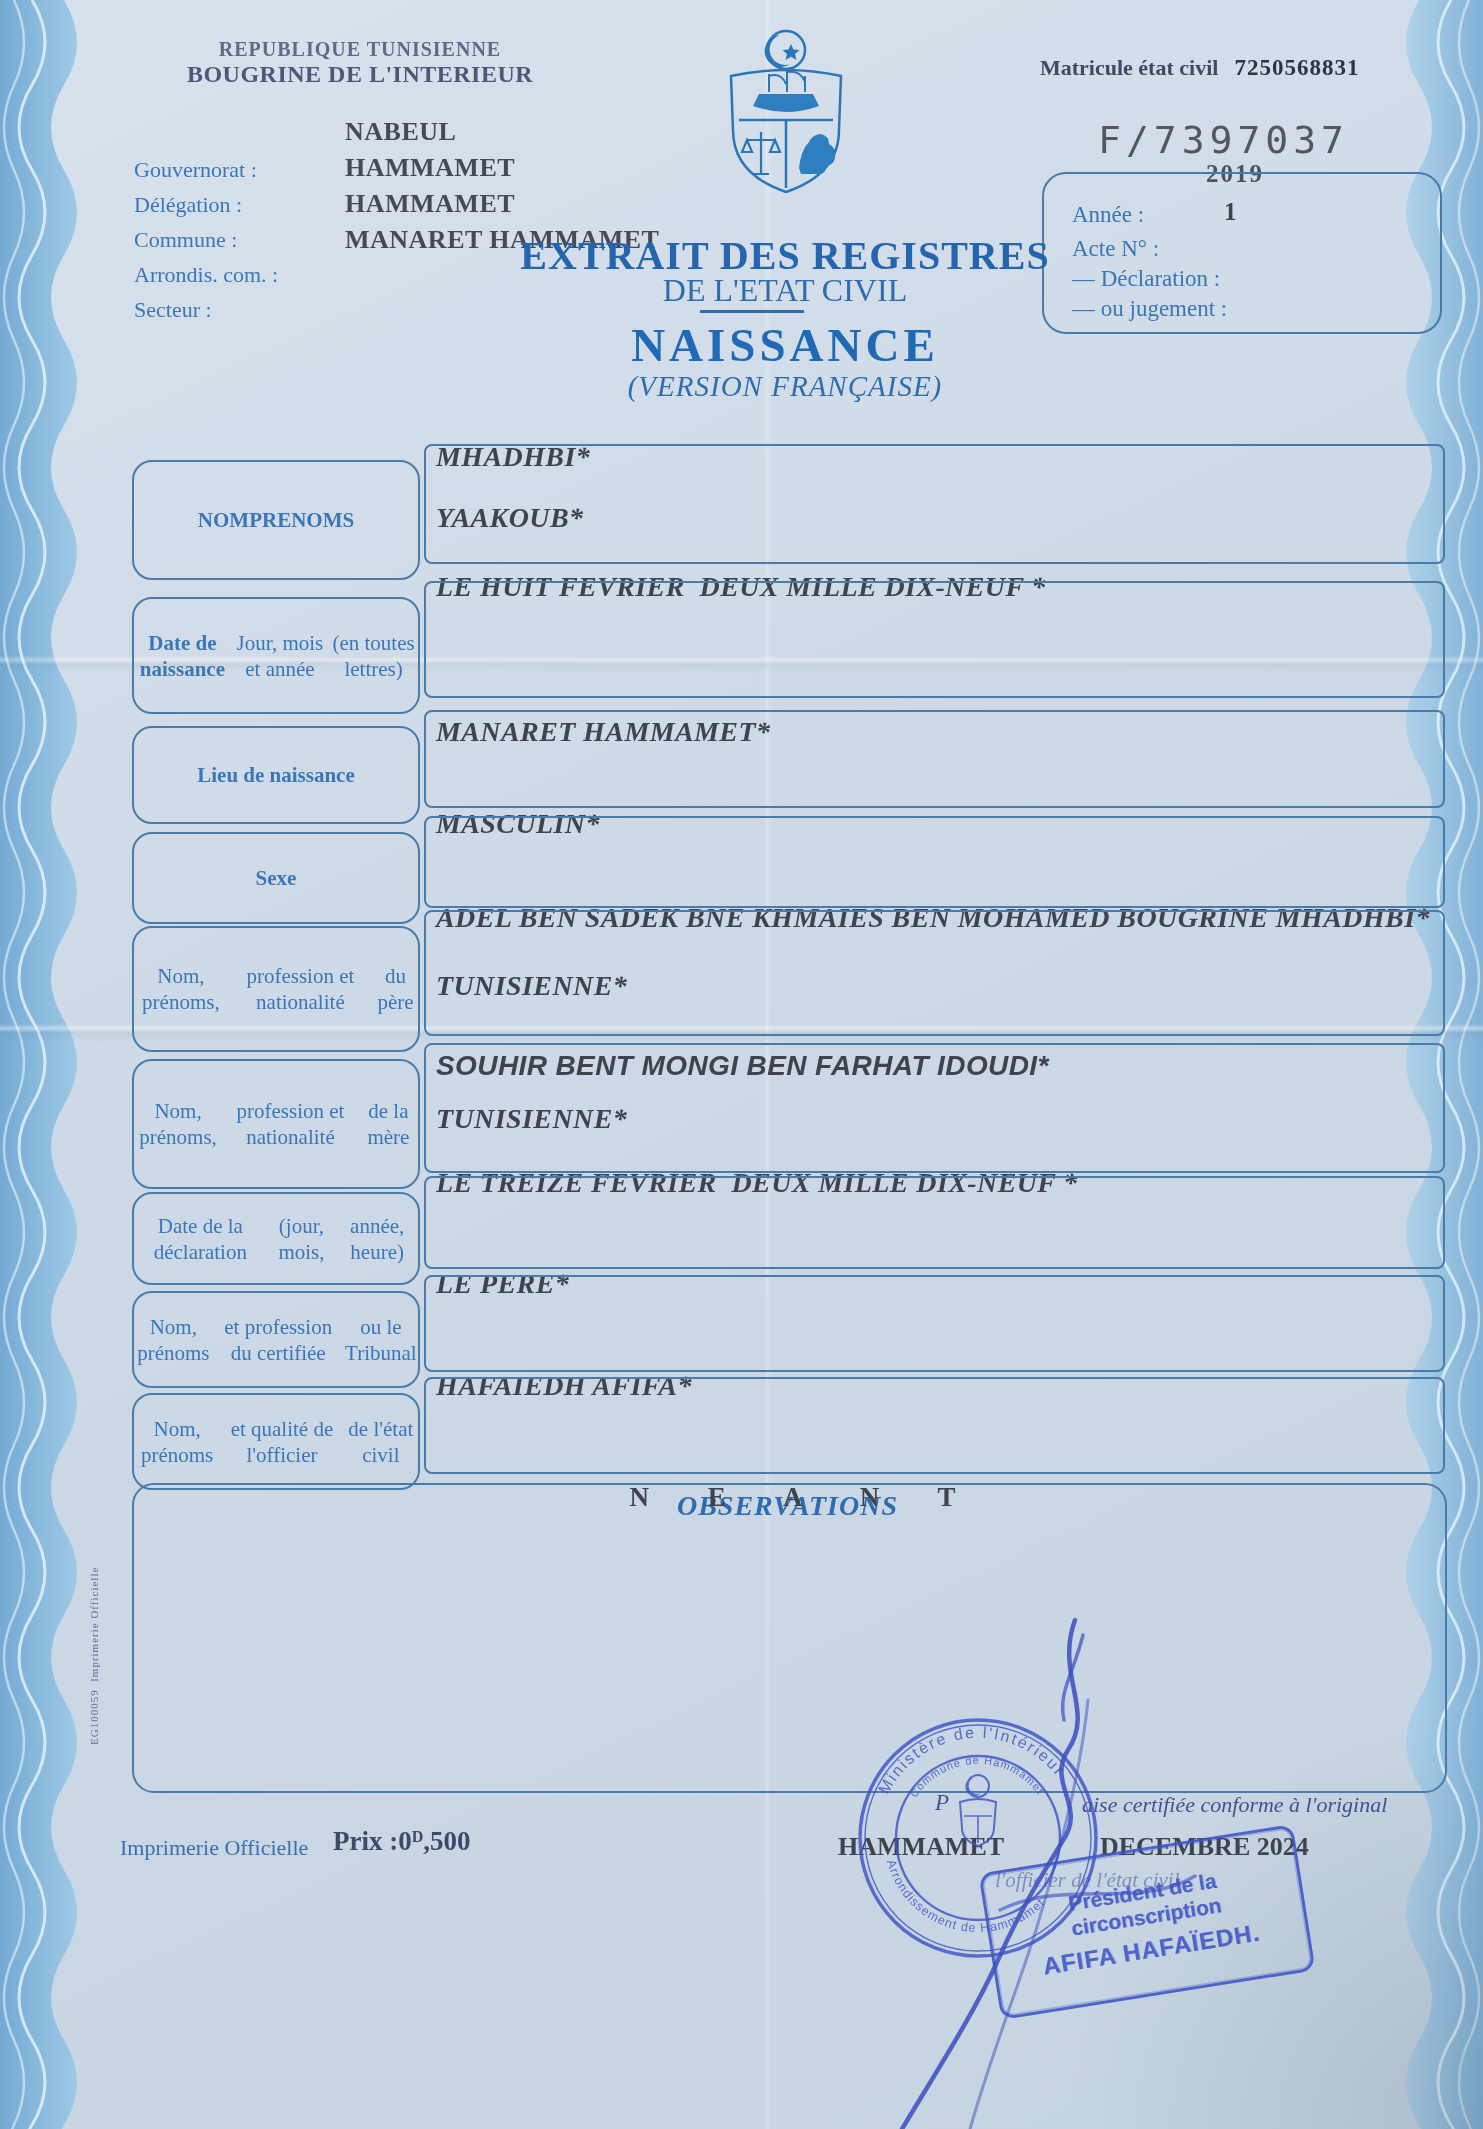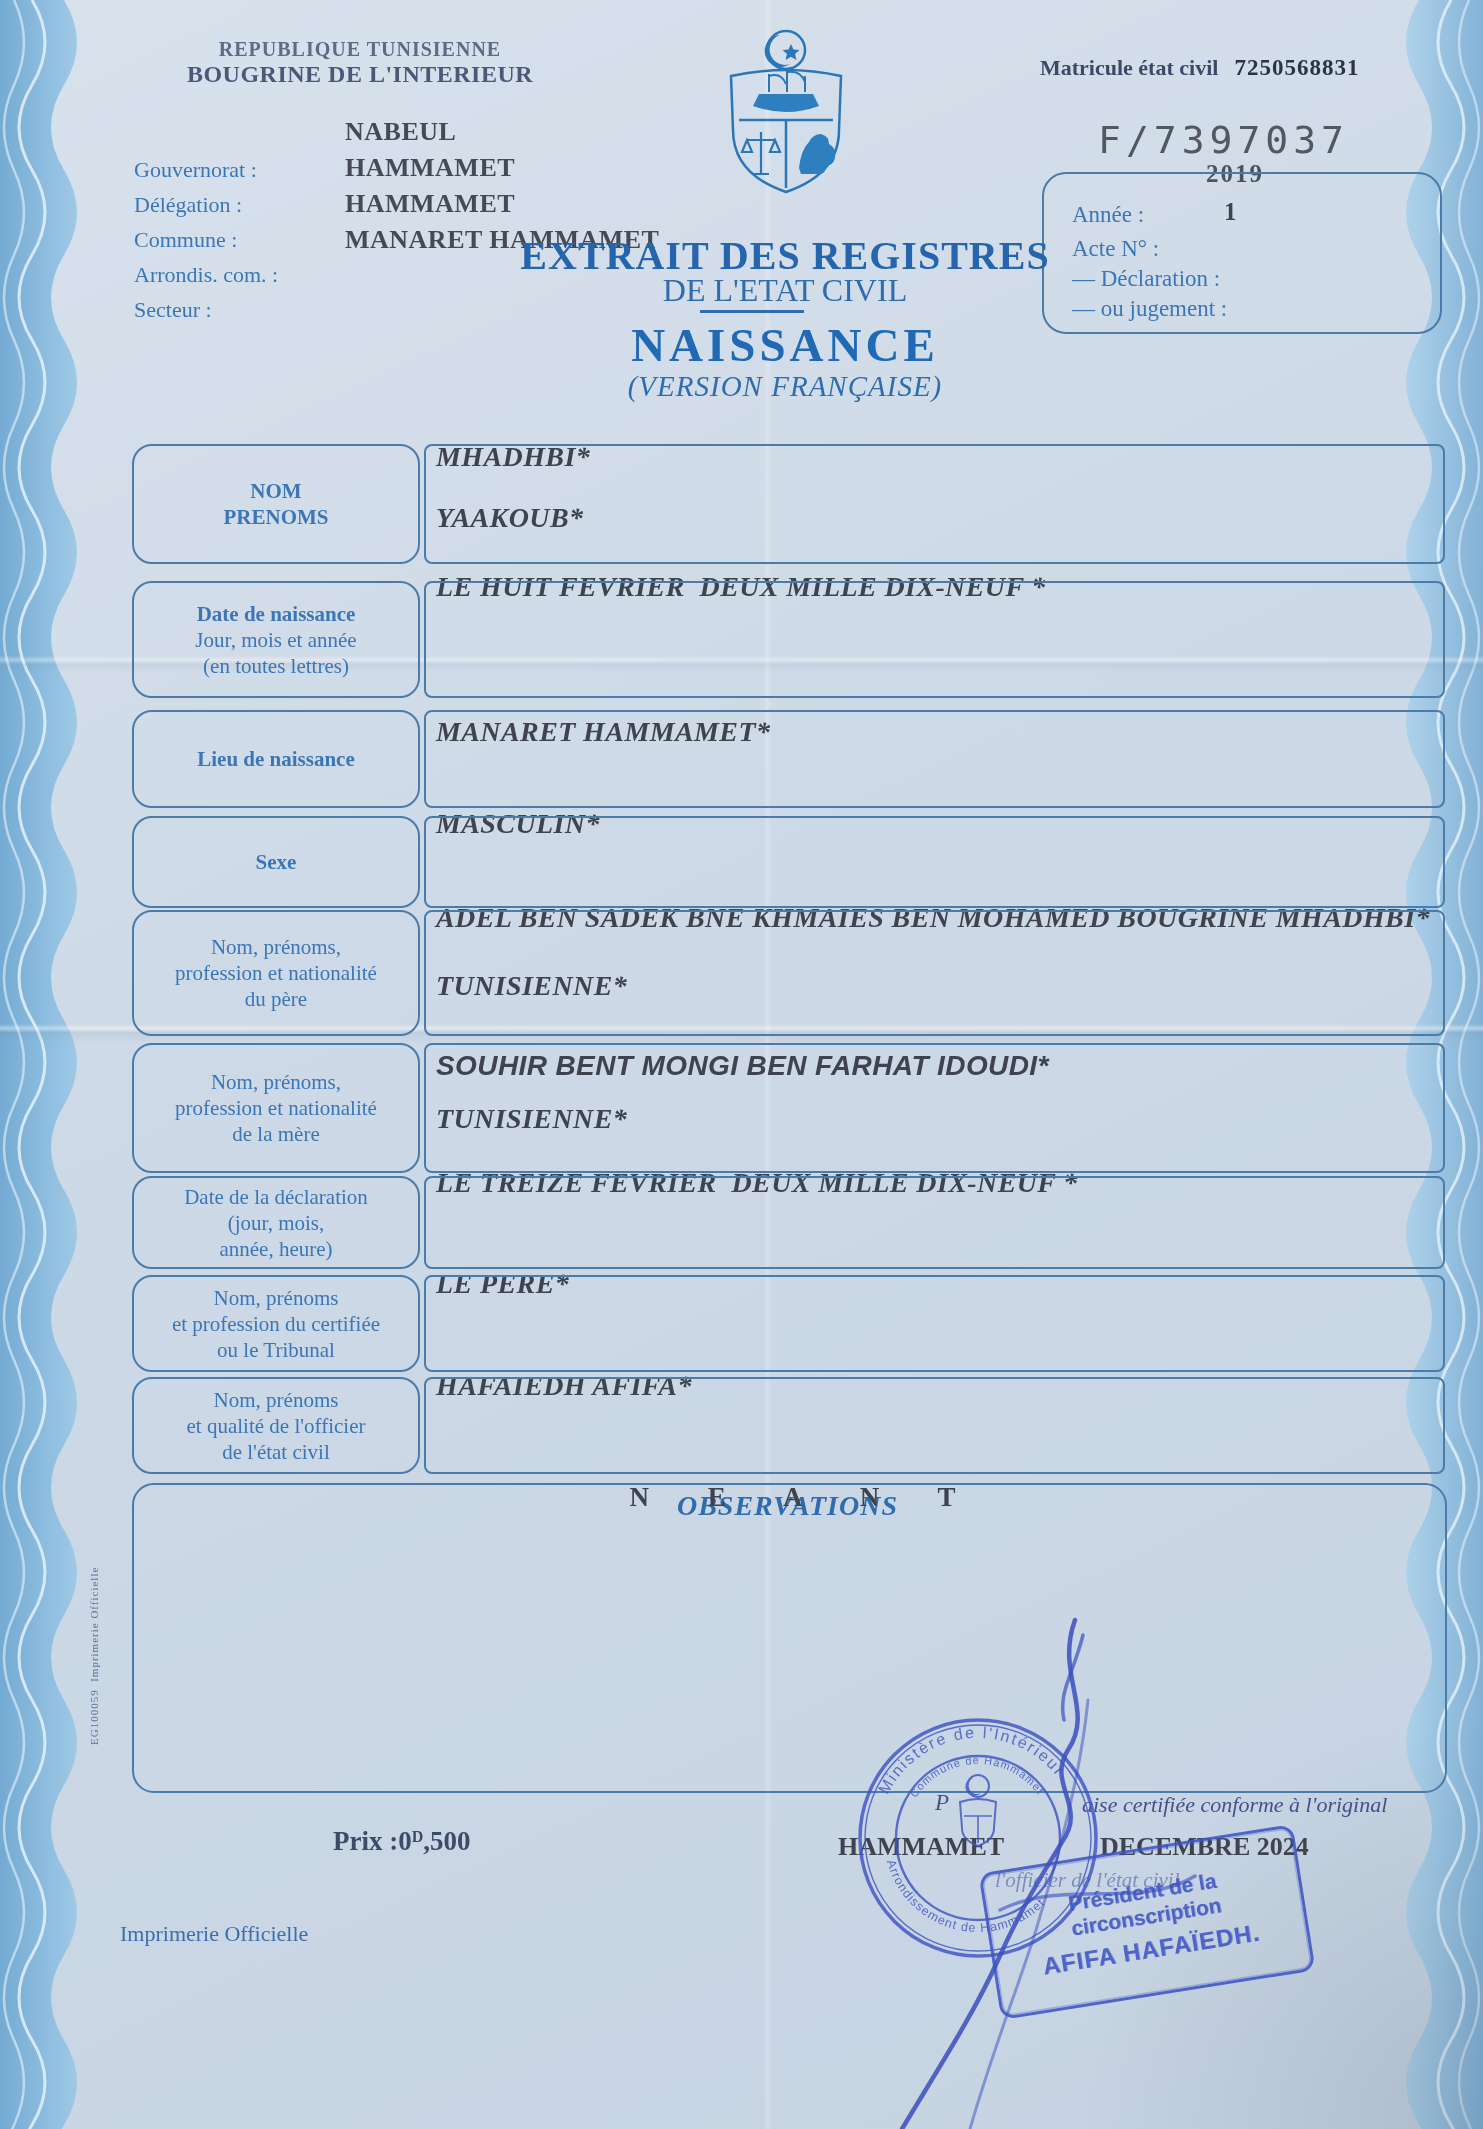--- a/index.html
+++ b/index.html
@@ -31,33 +31,33 @@
   .actbox .bl{position:absolute;left:28px;font-size:23px;color:#3b76b6;}
   .annee-val{position:absolute;left:180px;top:24px;font-size:25px;color:#3e434e;font-weight:600;}
   
   .t-extrait{left:435px;top:232px;width:700px;text-align:center;font-size:40px;font-weight:bold;letter-spacing:1px;color:#2565ae;z-index:3;}
   .t-etat{left:435px;top:272px;width:700px;text-align:center;font-size:32px;color:#2e6cae;z-index:3;}
   .t-rule{left:700px;top:310px;width:104px;height:3px;background:#2e6cae;z-index:3;}
   .t-naiss{left:435px;top:318px;width:700px;text-align:center;font-size:47px;font-weight:bold;letter-spacing:4px;color:#1f69b5;z-index:3;}
   .t-ver{left:435px;top:370px;width:700px;text-align:center;font-size:29px;font-style:italic;color:#2e6cae;z-index:3;letter-spacing:1px;}
   
   .label-box{position:absolute;left:132px;width:284px;border:2px solid #4a7ba9;border-radius:20px;
-     display:flex;flex-direction:column;justify-content:center;align-items:center;z-index:2;}
+     display:flex;flex-direction:row;justify-content:center;align-items:center;z-index:2;margin-top:16px;}
   .label-line{font-size:21px;line-height:26px;color:#3b76b6;text-align:center;}
   .lb-bold{font-weight:bold;}
   .value-box{position:absolute;left:424px;width:1017px;border:2px solid #4a7ba9;border-radius:8px;z-index:2;}
   .value-line{position:absolute;left:436px;font-size:28px;font-weight:600;letter-spacing:.4px;color:#3e434e;z-index:1;white-space:pre;font-style:italic;}
   .v-sans{font-family:"Liberation Sans",sans-serif;}
   
   .obs-box{left:132px;top:1483px;width:1311px;height:306px;border:2px solid #4a7ba9;border-radius:22px;z-index:2;}
   .obs-title{left:132px;top:1490px;width:1311px;text-align:center;font-size:28px;font-style:italic;font-weight:bold;letter-spacing:1px;color:#2e6cae;z-index:2;}
   .obs-typed{left:150px;top:1482px;width:1311px;text-align:center;font-size:27px;font-weight:600;letter-spacing:26px;color:#3e434e;z-index:3;}
   .side-code{left:88px;top:1745px;transform:rotate(-90deg);transform-origin:0 0;font-size:11px;letter-spacing:1px;color:#61719b;z-index:3;white-space:pre;}
   
-  .f-impr{left:120px;top:1921px;font-size:22px;color:#3a6fae;z-index:3;}
+  .f-impr{left:120px;top:1835px;font-size:22px;color:#3a6fae;z-index:3;}
   .f-prix{left:333px;top:1826px;font-size:27px;font-weight:600;color:#3e4b68;z-index:3;}
   .f-prix .sup{font-size:16px;vertical-align:8px;}
   .f-certify1{left:935px;top:1790px;font-size:23px;font-style:italic;color:#454f8a;z-index:2;}
   .f-certify2{left:1082px;top:1792px;font-size:22px;font-style:italic;color:#454f8a;z-index:2;}
   .f-city{left:838px;top:1832px;font-size:26px;font-weight:600;color:#3e434e;z-index:2;}
   .f-date{left:1100px;top:1832px;font-size:26px;font-weight:600;color:#3e434e;z-index:2;}
   .note-box{left:117px;top:1879px;width:718px;height:102px;border:2px solid #4a7ba9;border-radius:16px;z-index:2;}
   .note-text{position:absolute;left:18px;top:8px;width:680px;font-size:17.5px;line-height:24px;color:#3a6fae;
      padding-left:72px;text-indent:-72px;}
   .note-label{font-weight:normal;}

